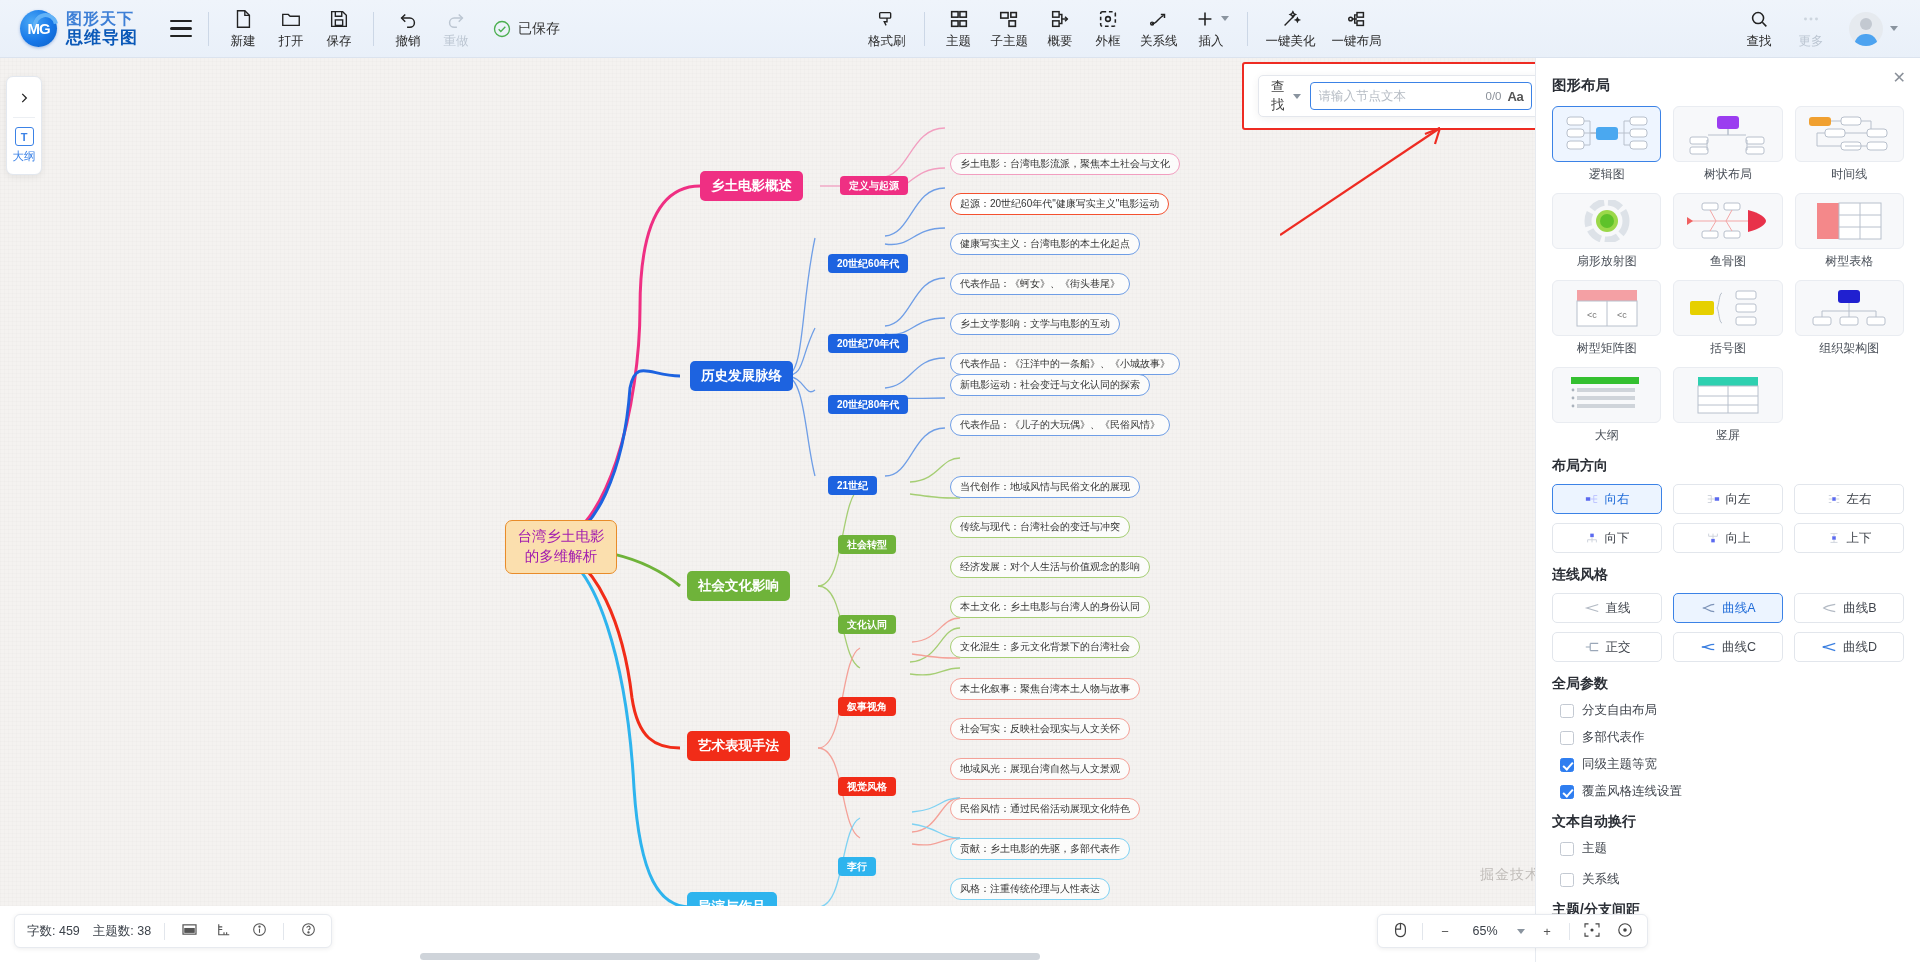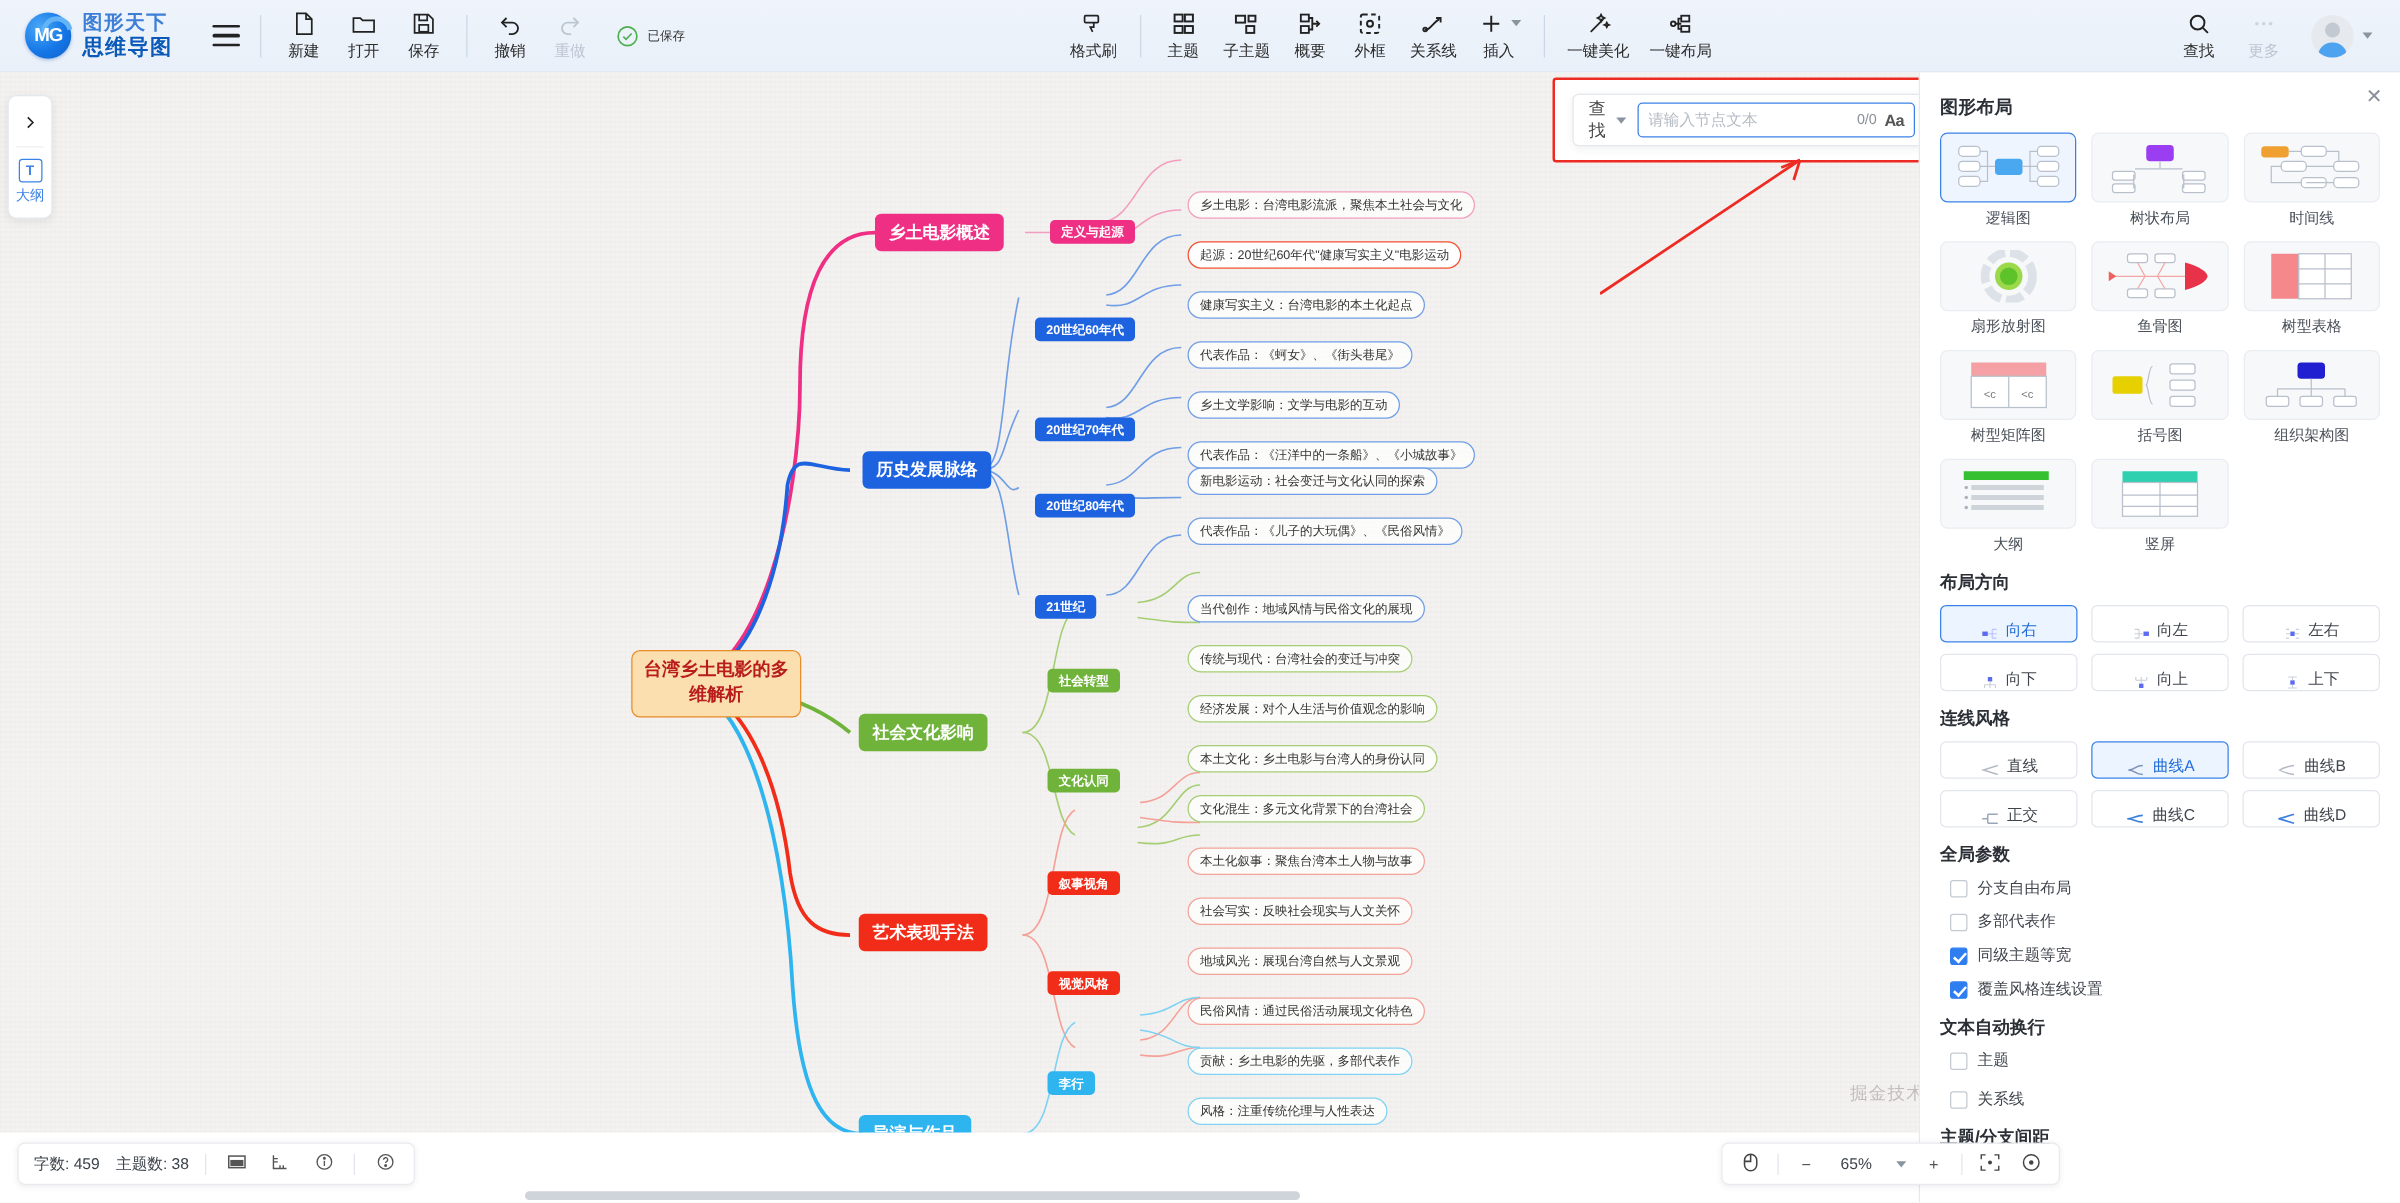--- a/index.html
+++ b/index.html
@@ -40,21 +40,21 @@
 
   .tb-sep { width:1px; height:34px; background:#ccd7e6; margin:0 10px; }
 
   .tb-item { display:flex; flex-direction:column; align-items:center; justify-content:center;
      min-width:48px; padding:2px 8px 2px; gap:3px; cursor:pointer; color:#2b2b2b;}
   .tb-item .lbl { font-size:12.5px; white-space:nowrap; }
   .tb-item.dim { color:#bcc6d2; }
   .tb-item svg { display:block; }
 
   .saved { display:flex; align-items:center; gap:6px; margin-left:12px; cursor:default;}
-  .saved .lbl { font-size:10px; color:#333; }
+  .saved .lbl { font-size:14px; color:#333; }
   .tb-gap { flex:0 0 300px; }
   .tb-gap2 { flex:1 1 auto; }
   .tb-right { display:flex; align-items:center; gap:4px; padding-right:22px; }
   .avatar { width:34px;height:34px;border-radius:50%;background:#e6eaef;overflow:hidden;position:relative; margin-left:10px;}
   .avatar::before{content:"";position:absolute;left:50%;top:6px;transform:translateX(-50%);width:12px;height:12px;border-radius:50%;background:#c3c9d1;}
   .avatar::after{content:"";position:absolute;left:50%;bottom:-4px;transform:translateX(-50%);width:23px;height:16px;border-radius:11px 11px 0 0;background:#4da3f0;}
   .caret-dn { width:0;height:0;border-left:4px solid transparent;border-right:4px solid transparent;border-top:5px solid #8a949f; margin-left:3px;}
 
   
   .leftrail {
@@ -76,22 +76,22 @@
       repeating-linear-gradient(90deg, rgba(0,0,0,.012) 0 1px, transparent 1px 4px),
       #f4f2f0;
     overflow:hidden;
   }
   .canvas svg.links { position:absolute; left:0; top:0; width:1667px; height:848px; }
 
   .node { position:absolute; display:flex; align-items:center; justify-content:center;
           text-align:center; white-space:nowrap; }
   .root {
     background:#fbdfae; border:1.6px solid #e88c2a; border-radius:7px;
-    color:#b91c1c; font-weight:700; font-size:14.5px; line-height:1.35;
-    width:136px; height:54px; white-space:normal; padding:3px 6px;
+    color:#a21caf; font-weight:400; font-size:14.5px; line-height:1.35;
+    width:112px; height:54px; white-space:normal; padding:3px 6px;
   }
   .lvl1 { color:#fff; font-weight:700; font-size:13.5px; border-radius:5px; height:30px; padding:0 11px; }
   .lvl2 { color:#fff; font-weight:700; font-size:10px; border-radius:4px; height:19px; padding:0 9px; }
   .leaf { background:rgba(255,255,255,.72); border:1.1px solid #8fb6e8; border-radius:11px;
           height:22px; font-size:10px; color:#333; padding:0 9px; }
 
   .c-pink { background:#ef2f83; }
   .c-blue { background:#1d63e0; }
   .c-green{ background:#6fb33a; }
   .c-red  { background:#f12c18; }
@@ -144,21 +144,21 @@
 
   .grid3 { display:grid; grid-template-columns:repeat(3,1fr); gap:10px 12px; }
   .lay-cell { cursor:pointer; }
   .lay-thumb { height:56px; background:#f7f8fa; border:1px solid #e9ecf1; border-radius:6px;
      display:flex; align-items:center; justify-content:center; }
   .lay-cell.active .lay-thumb { border:1.8px solid #3b82e6; background:#eef5ff; }
   .lay-name { text-align:center; font-size:12px; color:#4a5059; margin-top:4px; }
 
   .btn-grid { display:grid; grid-template-columns:repeat(3,1fr); gap:9px 11px; }
   .opt-btn { height:30px; border:1px solid #e2e6ec; border-radius:5px; background:#fff;
-     display:flex; align-items:flex-end; justify-content:center; gap:6px; font-size:12.5px;
+     display:flex; align-items:center; justify-content:center; gap:6px; font-size:12.5px;
      color:#40454d; cursor:pointer; }
   .opt-btn.active { border:1.6px solid #3b82e6; background:#ecf4ff; color:#1f6bd8;}
 
   .chk-row { display:flex; align-items:center; gap:8px; margin:0 0 10px 8px; cursor:pointer; }
   .chk { width:14px;height:14px;border:1.4px solid #c3c9d2;border-radius:2.5px;background:#fff; flex:none;}
   .chk.on { background:#2f7ef0; border-color:#2f7ef0; position:relative;}
   .chk.on::after{content:"";position:absolute;left:4px;top:1px;width:4px;height:8px;border:solid #fff;border-width:0 2px 2px 0;transform:rotate(42deg);}
   .chk-lbl { font-size:12.5px; color:#41464e; }
 
   

